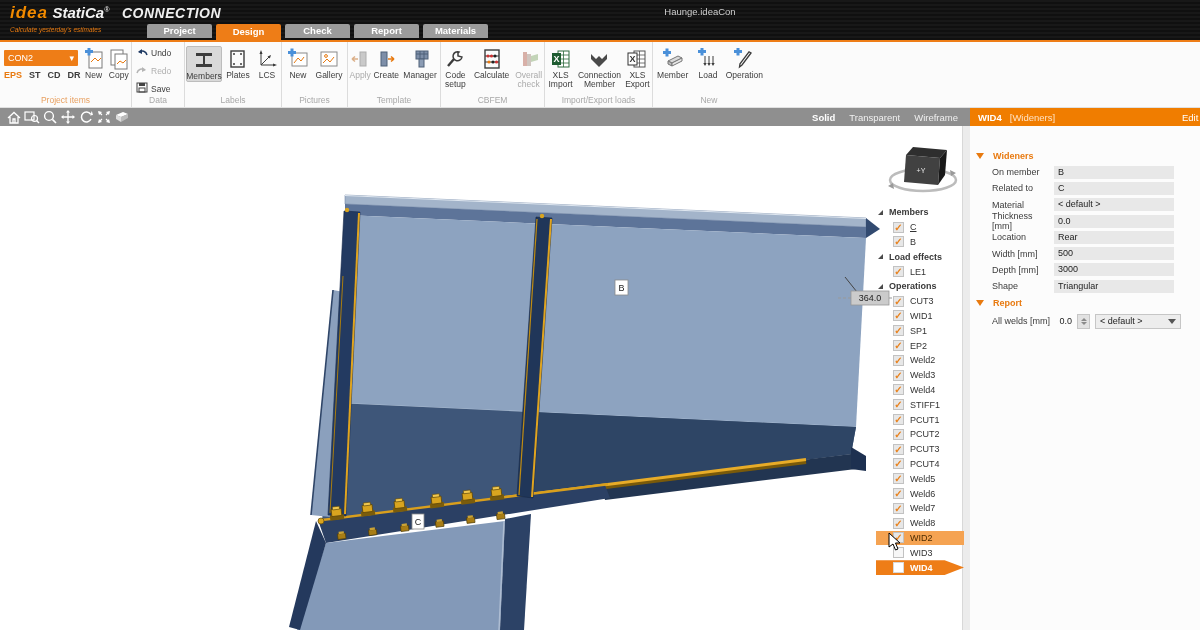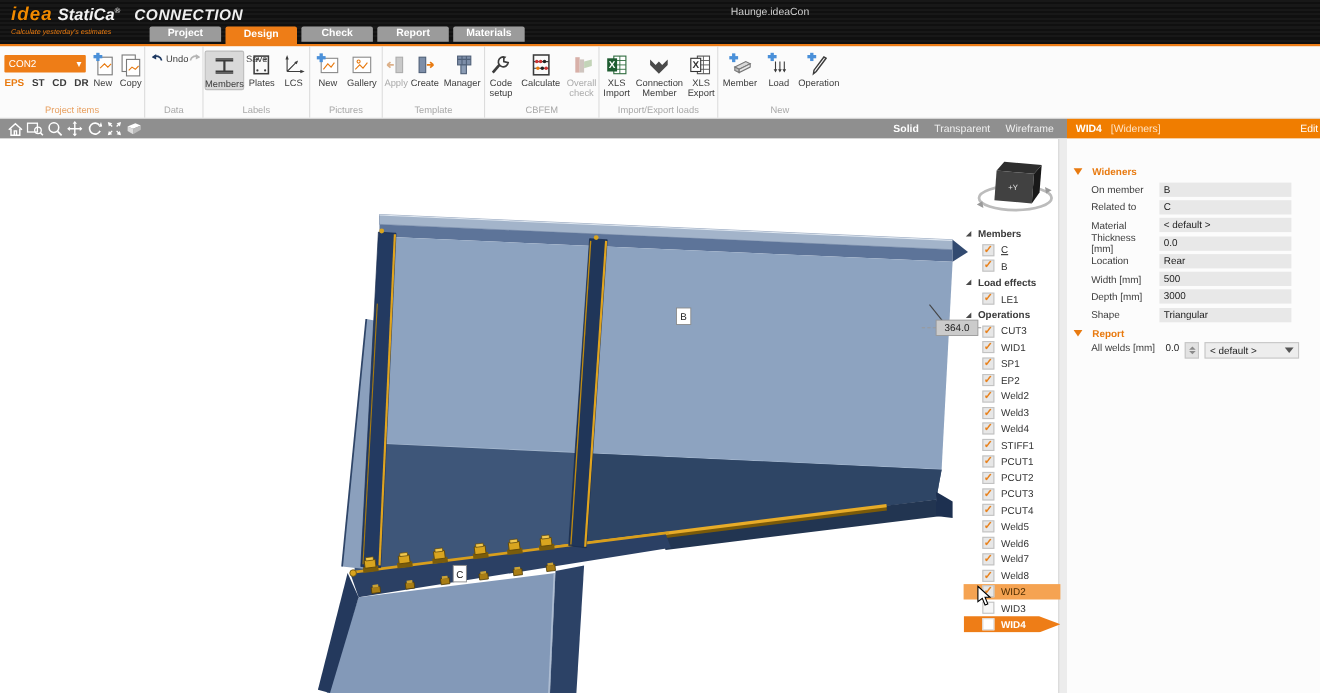--- a/index.html
+++ b/index.html
@@ -8,35 +8,35 @@
 
   
   .titlebar { position:relative; height:40px; background:repeating-linear-gradient(180deg,#181818 0 2px,#101010 2px 4px); overflow:hidden; }
   .logo { position:absolute; left:10px; top:3px; font-style:italic; white-space:nowrap; }
   .logo .idea { font-weight:bold; color:#f18a00; font-size:17px; letter-spacing:1px; text-shadow:0 0 1px #000; }
   .logo .statica { font-weight:bold; color:#f2f2f2; font-size:15px; }
   .logo .reg { color:#f2f2f2; font-size:7px; vertical-align:super; }
   .product { position:absolute; left:122px; top:5px; color:#efefef; font-size:14px; font-weight:bold; font-style:italic; letter-spacing:.5px; }
   .tagline { position:absolute; left:10px; top:26px; color:#e87a10; font-size:6.5px; font-style:italic; }
   .wintitle { position:absolute; left:600px; top:6px; width:200px; text-align:center; color:#cfcfcf; font-size:9.5px; }
-  .tabs { position:absolute; left:136px; bottom:0; display:flex; gap:4px;margin-top:36px; }
+  .tabs { position:absolute; left:147px; bottom:0; display:flex; gap:4px;margin-top:36px; }
   .tab { width:65px; height:14px; background:#9b9b9b; color:#fff; font-size:9.5px; font-weight:bold; text-align:center; line-height:14px; border-radius:2px 2px 0 0; }
   .tab.active { background:#ee7d17; height:16px; line-height:16px; }
 
   
   .ribbon { height:68px; background:#fbfbfb; border-top:2px solid #ee7d17; border-bottom:1px solid #e0e0e0; display:flex; }
   .rgroup { position:relative; border-right:1px solid #dcdcdc; display:flex; flex-direction:column; }
   .rgroup .btns { flex:1; display:flex; justify-content:center; align-items:flex-start; padding-top:4px; gap:1px; }
   .glabel { height:12px; text-align:center; color:#a8a8a8; font-size:8.5px; }
   .bigbtn { width:36px; display:flex; flex-direction:column; align-items:center; color:#3c3c3c; font-size:8.5px; line-height:9px; text-align:center; padding-top:1px; }
   .bigbtn.wide { width:46px; }
   .bigbtn .ic { width:24px; height:24px; display:flex; align-items:center; justify-content:center; }
   .bigbtn.sel { background:#d9d9d9; border:1px solid #bdbdbd; border-radius:2px; }
   .bigbtn.dis { color:#ababab; }
-  .smallrows { display:flex; flex-direction:row; gap:1px; padding-top:4px; padding-left:4px;justify-content:space-between; }
+  .smallrows { display:flex; flex-direction:column; gap:1px; padding-top:4px; padding-left:4px;justify-content:space-between; }
   .smallbtn { display:flex; align-items:center; gap:3px; font-size:8.5px; color:#3c3c3c; height:13px; }
   .smallbtn.dis { color:#b0b0b0; }
   .projcol { display:flex; flex-direction:column; padding:4px 0 0 4px; }
   .consel { width:74px; height:16px; background:#ee7d17; color:#fff; font-size:9px; line-height:16px; padding:0 4px; display:flex; justify-content:space-between; border-radius:1px; }
   .modes { display:flex; gap:7px; margin-top:4px; font-size:9px; color:#3c3c3c; font-weight:bold; }
   .modes .on { color:#e87a10; }
 
   
   .viewbar-row { display:flex; height:18px; }
   .viewbar { width:970px; background:#8f8f8f; display:flex; align-items:center; padding-left:6px; gap:2px; }
@@ -67,21 +67,21 @@
   .trow.flag .cb { background:#fff; border-color:#d9d9d9; }
   .trow .u { text-decoration:underline; }
 
   
   .props { position:absolute; left:970px; top:0; width:230px; height:504px; background:#fcfcfc; padding-top:21px; font-size:9px; color:#3c3c3c; }
   .sech { height:17px; display:flex; align-items:center; color:#e87a10; font-weight:bold; }
   .sech .arr { width:0; height:0; border-left:4px solid transparent; border-right:4px solid transparent; border-top:6px solid #e87a10; margin:0 9px 0 6px; }
   .prow { height:16.3px; display:flex; align-items:center; }
   .prow .pl { width:84px; padding-left:22px; }
   .prow .pv { width:120px; height:13px; background:#e8e8e8; line-height:13px; padding-left:4px; color:#222; }
-  .weldrow { height:20px; display:flex; }
+  .weldrow { height:20px; display:flex; align-items:center; }
   .weldrow .pl { width:84px; padding-left:22px; }
   .weldrow .num { width:18px; text-align:right; color:#222; }
   .stepper { width:13px; height:15px; background:#e2e2e2; border:1px solid #c6c6c6; margin-left:5px; display:flex; flex-direction:column; align-items:center; justify-content:center; gap:1px; }
   .stepper i { width:0; height:0; border-left:3px solid transparent; border-right:3px solid transparent; }
   .stepper .up { border-bottom:3px solid #8a8a8a; }
   .stepper .dn { border-top:3px solid #8a8a8a; }
   .ddown { width:86px; height:15px; background:#ededed; border:1px solid #c6c6c6; margin-left:5px; display:flex; align-items:center; justify-content:space-between; padding:0 4px; color:#222; }
   .ddown .dar { width:0; height:0; border-left:4px solid transparent; border-right:4px solid transparent; border-top:5px solid #555; }
 
   .cursor { position:absolute; left:888px; top:406px; width:14px; height:20px; }

